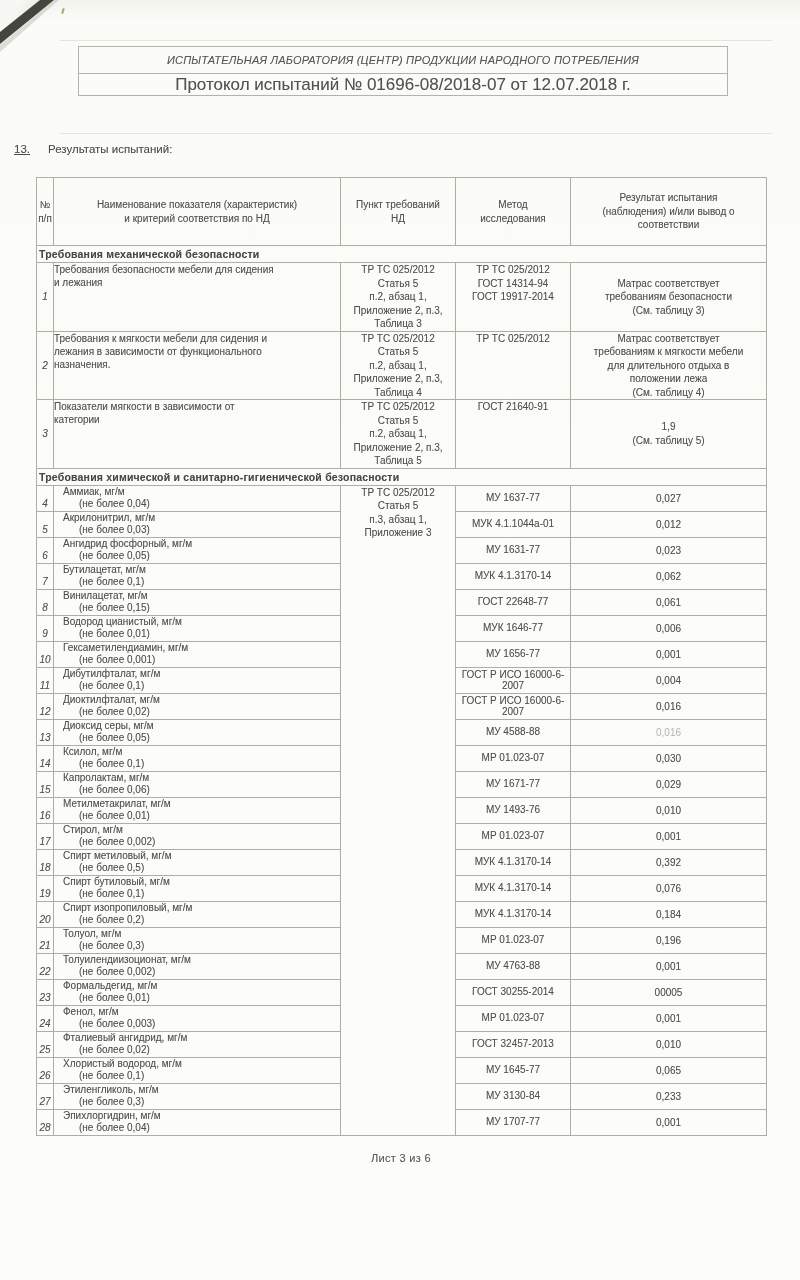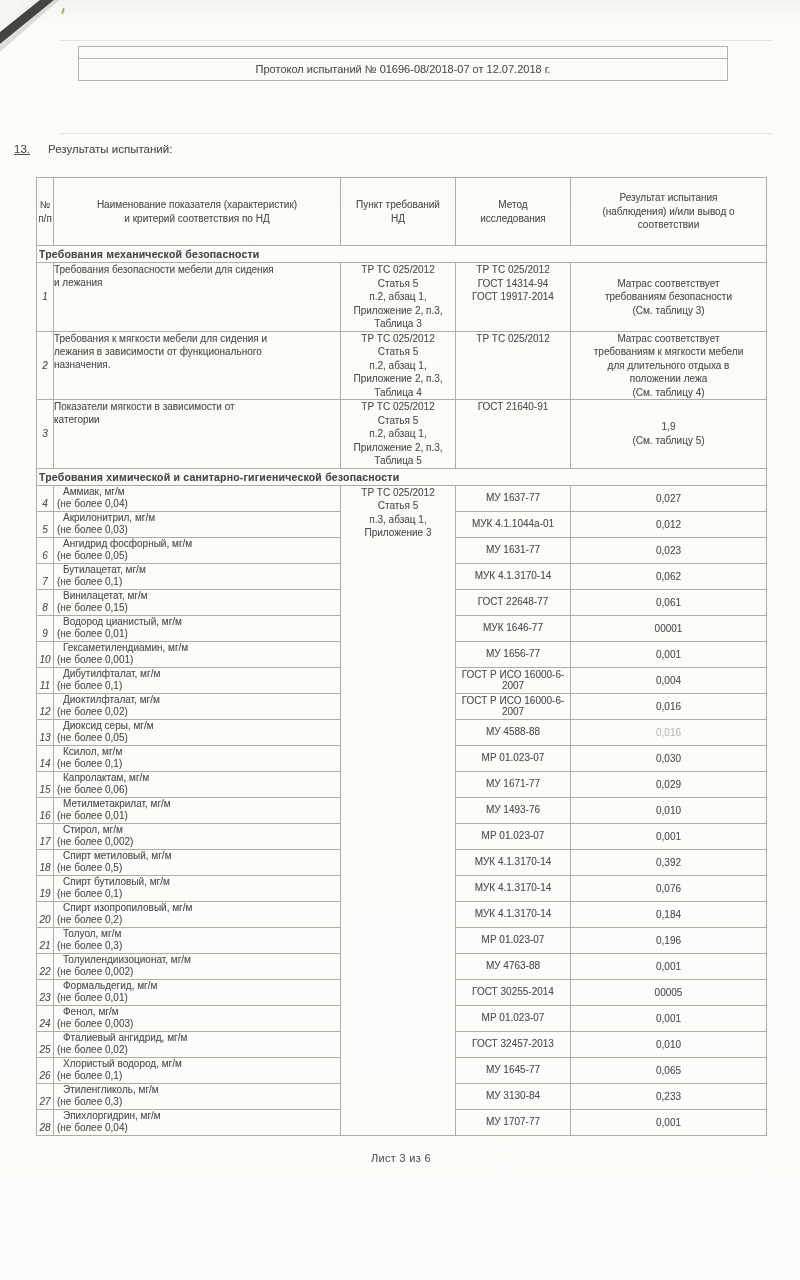--- a/index.html
+++ b/index.html
@@ -22,21 +22,21 @@
     clip-path:polygon(54px 0,59px 0,0 52px,0 45px);}
   .pen-mark{position:absolute;left:62px;top:8px;width:2px;height:6px;
     background:#8d8d46;transform:rotate(18deg);opacity:.75;border-radius:1px;}
   .faint-line{position:absolute;left:60px;width:712px;height:1px;background:#d9d9d0;opacity:.65;}
   .faint-line.t{top:40px;} .faint-line.b{top:133px;}
 
   
   .header-box{position:absolute;left:78px;top:46px;width:648px;border:1px solid #b3b3aa;}
   .hb-top{border-bottom:1px solid #b3b3aa;padding:6px 4px 5px 4px;text-align:center;}
   .hb-line{font-style:italic;font-size:11px;line-height:15px;letter-spacing:.2px;color:#565656;}
-  .hb-protocol{height:21px;line-height:21px;text-align:center;font-size:11px;color:#525252;}
+  .hb-protocol{height:21px;line-height:21px;text-align:center;font-size:17px;color:#525252;}
 
   .section-13{position:absolute;left:14px;top:143px;font-size:11.5px;color:#4d4d4d;}
   .section-13 .num{margin-right:18px;text-decoration:underline;}
 
   
   table.results{position:absolute;left:36px;top:177px;width:730px;
     border-collapse:collapse;table-layout:fixed;}
   table.results col.c1{width:17px;} table.results col.c2{width:287px;}
   table.results col.c3{width:115px;} table.results col.c4{width:115px;}
   table.results col.c5{width:196px;}
@@ -51,21 +51,21 @@
   tr.h67{height:67px;} tr.h66{height:66px;}
   tr.chem{height:26px;}
   td.c-num{font-style:italic;font-size:9.5px;color:#5c5c5c;text-align:center;vertical-align:middle;}
   td.c-num.bot{vertical-align:bottom;padding-bottom:2px;}
   td.c-mechname{vertical-align:top;text-align:left;padding:3px 3px 0 6px;
     white-space:pre-line;line-height:13px;}
   td.c-center{text-align:center;vertical-align:middle;white-space:pre-line;line-height:13.5px;}
   td.c-top{vertical-align:top;padding-top:2px;}
   td.c-chemname{vertical-align:middle;text-align:left;line-height:12px;font-size:10px;}
   td.c-chemname .nm{padding-left:9px;}
-  td.c-chemname .lim{padding-left:3px;}
+  td.c-chemname .lim{padding-left:3px;margin-left:22px;}
   td.c-punkt{vertical-align:top;text-align:center;white-space:pre-line;
     line-height:13.5px;padding-top:2px;}
   td.c-method{text-align:center;vertical-align:middle;line-height:11.5px;padding:0 6px;}
   td.c-result{text-align:center;vertical-align:middle;}
   td.c-result.faded{color:#b5b5ad;text-shadow:none;}
 
   .footer{position:absolute;left:0;top:1152px;width:772px;text-align:center;
     font-size:11px;color:#5a5a5a;letter-spacing:.3px;padding-left:15px;}
 </style>
 </head>
@@ -75,20 +75,21 @@
 
   <div class="fold-light"></div>
   <div class="fold-dark"></div>
   <div class="fold-faint"></div>
   <div class="pen-mark"></div>
   <div class="faint-line t"></div>
   <div class="faint-line b"></div>
 
   <div class="header-box">
     <div class="hb-top">
+      <div class="hb-line">ИСПЫТАТЕЛЬНАЯ ЛАБОРАТОРИЯ (ЦЕНТР) ПРОДУКЦИИ НАРОДНОГО ПОТРЕБЛЕНИЯ</div>
     </div>
     <div class="hb-protocol">Протокол испытаний № 01696-08/2018-07 от 12.07.2018 г.</div>
   </div>
 
   <div class="section-13">
     <span class="num">13.</span><span>Результаты испытаний:</span>
   </div>
 
   <table class="results">
     <colgroup>
@@ -215,21 +216,21 @@
           <td class="c-method">ГОСТ 22648-77</td>
           <td class="c-result">0,061</td>
         </tr>
         <tr class="chem">
           <td class="c-num bot">9</td>
           <td class="c-chemname">
             <div class="nm">Водород цианистый, мг/м</div>
             <div class="lim">(не более 0,01)</div>
           </td>
           <td class="c-method">МУК 1646-77</td>
-          <td class="c-result">00001</td>
+          <td class="c-result">0,006</td>
         </tr>
         <tr class="chem">
           <td class="c-num bot">10</td>
           <td class="c-chemname">
             <div class="nm">Гексаметилендиамин, мг/м</div>
             <div class="lim">(не более 0,001)</div>
           </td>
           <td class="c-method">МУ 1656-77</td>
           <td class="c-result">0,001</td>
         </tr>

